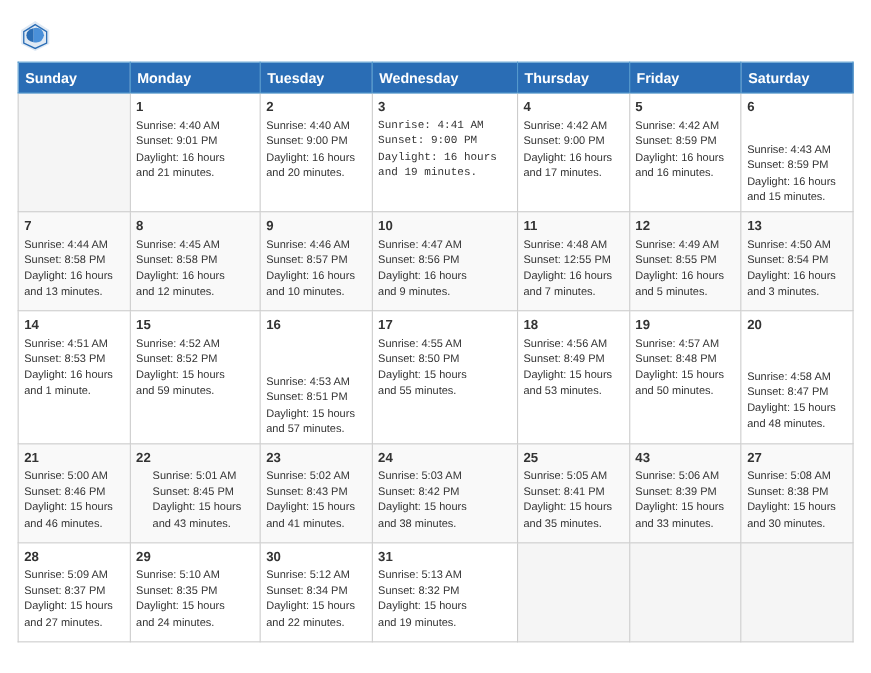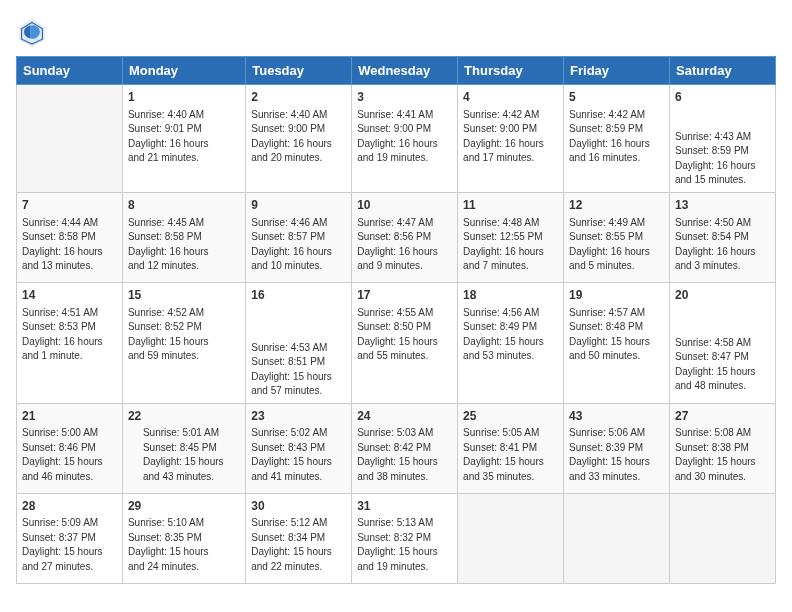--- a/index.html
+++ b/index.html
@@ -136,21 +136,21 @@
         </td>
         <td>
           <span class="day-num">2</span>
           <div class="cell-content" style="white-space: pre-line;">Sunrise: 4:40 AM
 Sunset: 9:00 PM
 Daylight: 16 hours
 and 20 minutes.</div>
         </td>
         <td>
           <span class="day-num">3</span>
-          <div class="cell-content" style="white-space: pre-line;">Sunrise: 4:41 AM
+          <div class="cell-content" style="white-space: pre-line; font-family: Liberation Mono, monospace;">Sunrise: 4:41 AM
 Sunset: 9:00 PM
 Daylight: 16 hours
 and 19 minutes.</div>
         </td>
         <td>
           <span class="day-num">4</span>
           <div class="cell-content" style="white-space: pre-line;">Sunrise: 4:42 AM
 Sunset: 9:00 PM
 Daylight: 16 hours
 and 17 minutes.</div>

